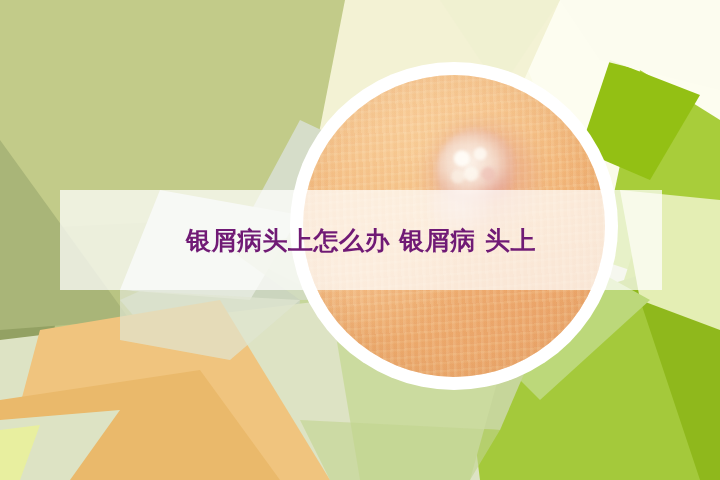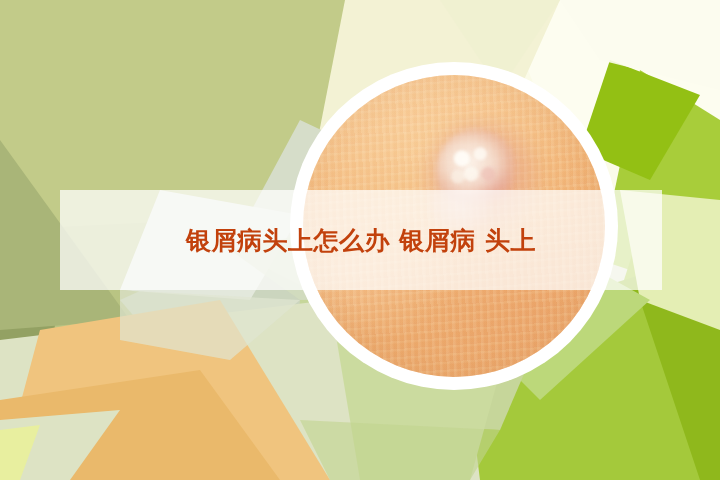--- a/index.html
+++ b/index.html
@@ -156,21 +156,21 @@
   
   #headline {
     position: absolute;
     left: 60px;
     top: 190px;
     width: 602px;
     height: 100px;
     display: flex;
     align-items: center;
     justify-content: center;
-    color: #c2410c;
+    color: #701a75;
     font-size: 25px;
     font-weight: bold;
     letter-spacing: .5px;
     white-space: nowrap;
     font-family: "DejaVu Sans", "Liberation Sans", sans-serif;
   }
 </style>
 </head>
 <body>
 

